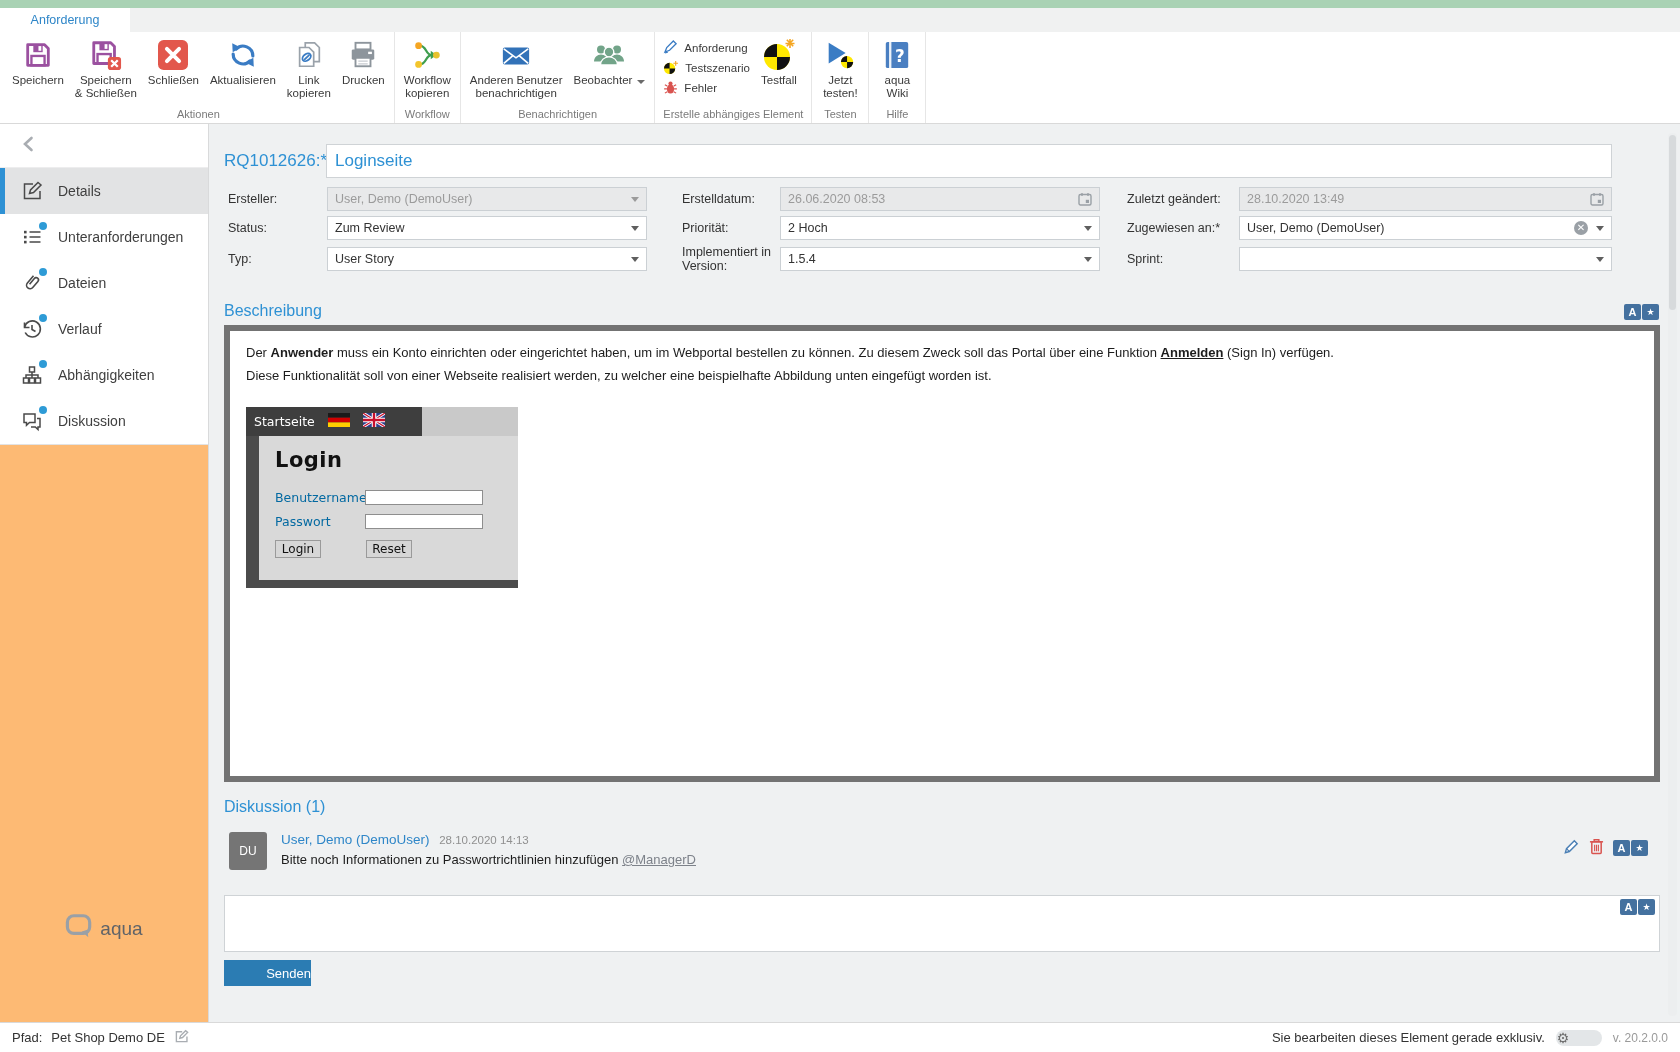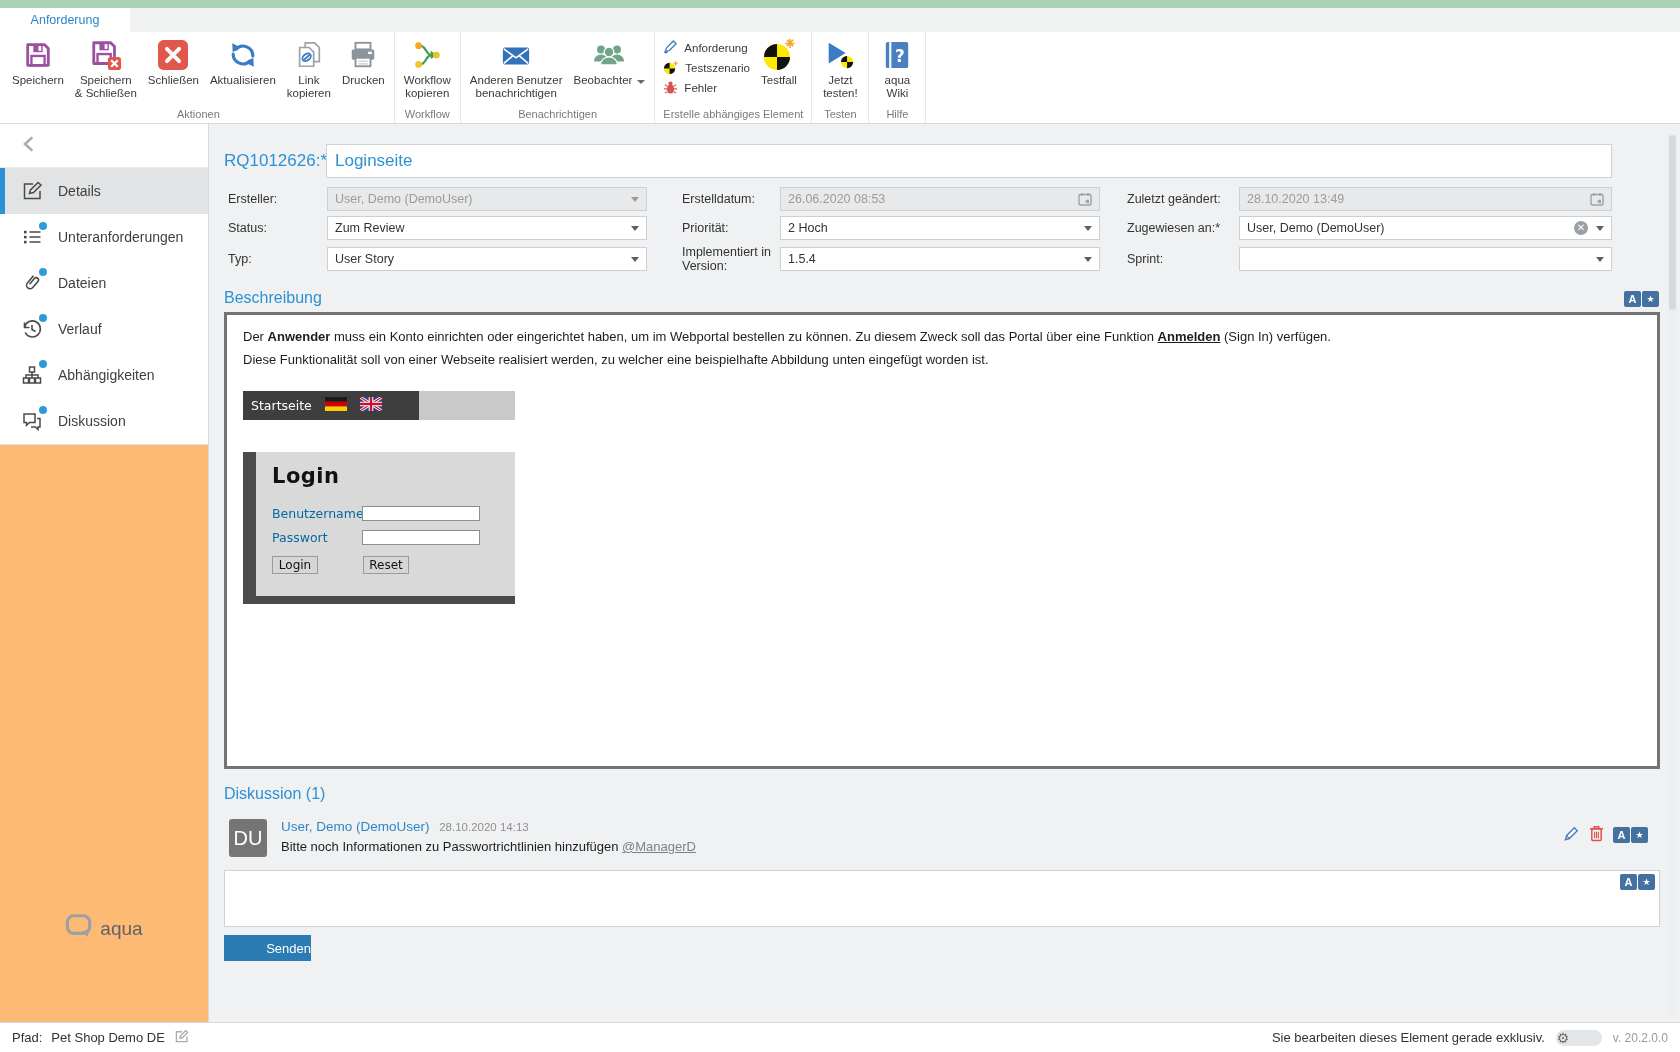--- a/index.html
+++ b/index.html
@@ -45,52 +45,52 @@
   .flabel { display:flex; align-items:center; font-size:12.5px; color:#333; padding-left:4px; padding-right:8px; line-height:14px; }
   .flabel.c2 { padding-left:35px; }
   .flabel.c3 { padding-left:27px; }
   .fld { height:24px; align-self:center; background:#fff; border:1px solid #cbd0d4; display:flex; align-items:center; padding:0 7px; font-size:12.5px; color:#333; cursor:pointer; }
   .fld.disabled { background:#e8e9ea; color:#9b9b9b; cursor:default; }
   .caret { width:0; height:0; border-left:4px solid transparent; border-right:4px solid transparent; border-top:5px solid #5f5f5f; margin-left:auto; }
   .fld.disabled .caret { border-top-color:#9b9b9b; }
   .rgt { margin-left:auto; display:flex; align-items:center; gap:8px; }
   .clear-ic { width:14px; height:14px; border-radius:50%; background:#9aa0a6; color:#fff; font-size:10px; line-height:14px; text-align:center; }
 
-  .sec-head { display:flex; align-items:flex-end; margin-top:8px; margin-bottom:5px; padding-right:1px; }
+  .sec-head { display:flex; align-items:flex-end; margin-top:21px; margin-bottom:5px; padding-right:1px; }
   .sec-title { font-size:16px; color:#2e91d4; }
   .ax { margin-left:auto; display:flex; gap:1px; }
   .ax span { width:17px; height:16px; background:#44719f; color:#fff; font-size:11px; font-weight:bold; display:flex; align-items:center; justify-content:center; border-radius:2px; cursor:pointer; }
   .ax .st { font-size:9px; }
 
-  .desc-box { background:#fff; border:3px solid #737373; height:457px; padding:10px 16px; overflow:hidden; }
+  .desc-box { background:#fff; border:6px solid #737373; height:457px; padding:10px 16px; overflow:hidden; }
   .desc-text { font-size:13px; color:#1d1d1d; line-height:23px; }
   .desc-text b { font-weight:bold; }
   .ulink { font-weight:bold; text-decoration:underline; }
 
   
   .imgwrap { margin-top:13px; width:272px; height:188px; font-family:"DejaVu Sans",sans-serif; }
   .ew-top { height:7px; background:#fff; }
   .ew-nav { height:29px; background:#c9c9c9; display:flex; align-items:stretch; }
   .ew-nav-dark { width:176px; background:#3e3e3e; display:flex; align-items:center; gap:13px; padding-left:8px; }
   .ew-tab { color:#fff; font-size:12.5px; }
-  .ew-body { height:144px; display:flex;margin-top:32px; }
+  .ew-body { height:144px; display:flex; }
   .ew-side { width:13px; background:#4b4b4b; }
   .ew-main { flex:1; background:#d9d9d9; padding:8px 0 0 16px; }
   .ew-h { font-size:21px; font-weight:bold; color:#111; margin:4px 0 13px; letter-spacing:.5px; }
   .ew-row { display:flex; align-items:center; height:24px; font-size:12.5px; color:#0369a1; }
   .ew-lbl { width:90px; }
   .ew-inp { width:118px; height:15px; background:#fff; border:1px solid #8e8e8e; }
   .ew-btns { display:flex; gap:45px; margin-top:7px; }
   .ew-btn { width:46px; height:18px; background:#d6d6d6; border:1px solid #9a9a9a; font-size:12px; display:flex; align-items:center; justify-content:center; color:#111; }
   .ew-bottom { height:8px; background:#4b4b4b; }
 
   
   .disk-head { margin-top:16px; }
   .comment { display:flex; margin-top:11px; padding-right:12px; }
-  .avatar { width:38px; height:38px; background:#757575; color:#fff; border-radius:3px; display:flex; align-items:center; justify-content:center; font-size:20px; margin:0 14px 4px 5px; flex:0 0 38px; }
+  .avatar { width:38px; height:38px; background:#757575; color:#fff; border-radius:3px; display:flex; align-items:center; justify-content:center; font-size:12px; margin:0 14px 16px 5px; flex:0 0 38px; }
   .cname { color:#2e86c8; font-size:13.5px; cursor:pointer; }
   .cts { color:#909090; font-size:11.5px; margin-left:6px; }
   .ctext { font-size:13px; color:#1d1d1d; margin-top:5px; }
   .mention { color:#7d828a; text-decoration:underline; cursor:pointer; }
   .cicons { margin-left:auto; display:flex; align-items:center; gap:9px; align-self:flex-start; margin-top:6px; }
   .cicons svg { cursor:pointer; }
   .cinput { margin-top:9px; height:57px; background:#fff; border:1px solid #cfd3d6; position:relative; }
   .cinput textarea { width:100%; height:100%; border:none; resize:none; outline:none; font-family:inherit; font-size:13px; padding:6px 40px 6px 8px; background:transparent; }
   .cinput .ax { position:absolute; top:3px; right:4px; }
   .send-btn { margin-top:8px; width:87px; height:26px; background:#2b7cb3; color:#fff; border:none; font-size:13px; font-family:inherit; cursor:pointer;text-align:right; }

